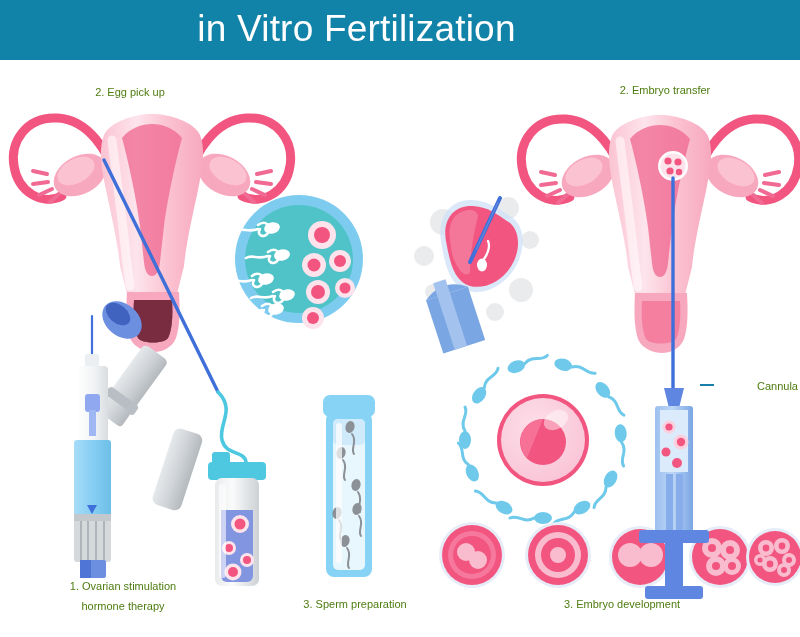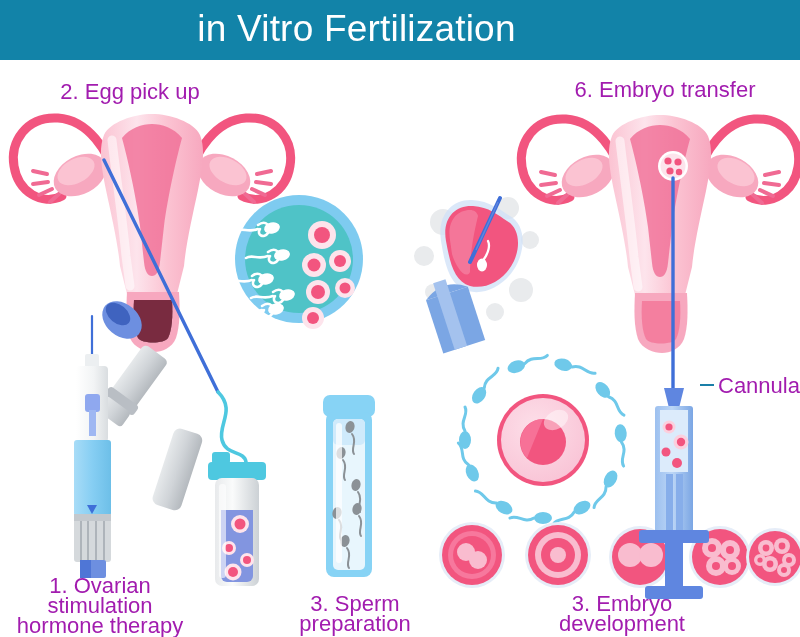--- a/index.html
+++ b/index.html
@@ -34,43 +34,43 @@
     line-height: 58px;
     text-align: center;
     color: #ffffff;
     font-size: 37px;
     font-weight: 400;
     letter-spacing: 0.2px;
     font-family: "Liberation Sans", sans-serif;
   }
   .step-label {
     position: absolute;
-    color: #a21caf;
-    font-size: 22px;
+    color: #4d7c0f;
+    font-size: 11px;
     font-weight: 400;
     text-align: center;
     line-height: 20px;
     font-family: "Liberation Sans", sans-serif;
     white-space: pre-line;
   }
   .svg-layer {
     position: absolute;
     left: 0;
     top: 0;
     width: 800px;
     height: 637px;
     pointer-events: none;
   }
-  #label-step1 { left: 0px;   top: 576px; width: 200px; }
+  #label-step1 { left: 0px;   top: 576px; width: 200px; padding-left: 23px; }
   #label-step2 { left: 30px;  top: 82px;  width: 200px; }
   #label-step3 { left: 255px; top: 594px; width: 200px; text-align: center; }
   #label-step4 { left: 325px; top: 146px; width: 160px; }
   #label-step5 { left: 522px; top: 594px; width: 200px; }
   #label-step6 { left: 565px; top: 80px;  width: 200px; }
-  #label-cannula { left: 718px; top: 376px; width: 80px; text-align: center; }
+  #label-cannula { left: 718px; top: 376px; width: 80px; text-align: right; }
 </style>
 </head>
 <body>
 
 <div id="infographic">
 
   <div id="header-bar"></div>
   <div id="header-title">in Vitro Fertilization</div>
 
   <svg class="svg-layer" viewBox="0 0 800 637" xmlns="http://www.w3.org/2000/svg">
@@ -492,17 +492,17 @@
   <div class="step-label" id="label-step1">1. Ovarian stimulation
 hormone therapy</div>
 
   <div class="step-label" id="label-step2">2. Egg pick up</div>
 
   <div class="step-label" id="label-step3">3. Sperm preparation</div>
 
 
   <div class="step-label" id="label-step5">3. Embryo development</div>
 
-  <div class="step-label" id="label-step6">6. Embryo transfer</div>
+  <div class="step-label" id="label-step6">2. Embryo transfer</div>
 
   <div class="step-label" id="label-cannula">Cannula</div>
 
 </div>
 
 </body></html>

